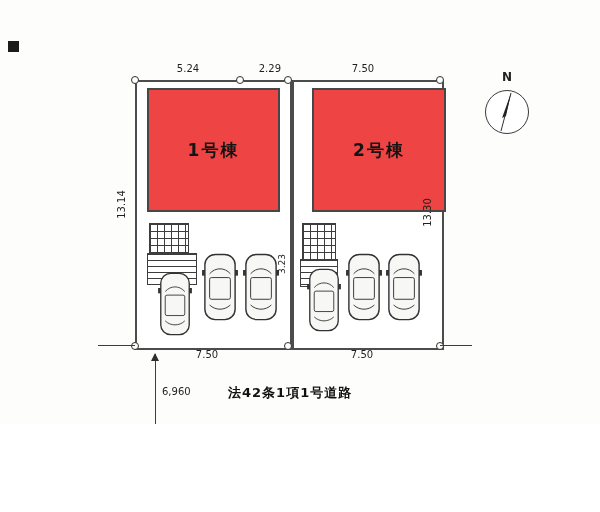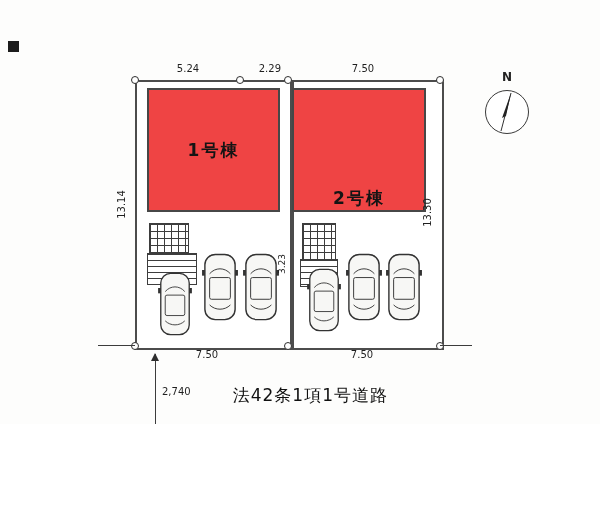--- a/index.html
+++ b/index.html
@@ -25,21 +25,21 @@
   
   .node{position:absolute;width:8px;height:8px;border:1px solid #2f2f2f;border-radius:50%;background:#fff;box-sizing:border-box;}
   .hline{position:absolute;height:0;border-top:1px solid #3c3c3c;}
   .vline{position:absolute;width:0;border-left:1px solid #3c3c3c;}
   .arrow-down{position:absolute;width:0;height:0;border-left:4px solid transparent;
       border-right:4px solid transparent;border-top:8px solid #2e2e2e;}
   .arrow-up{position:absolute;width:0;height:0;border-left:4px solid transparent;
       border-right:4px solid transparent;border-bottom:8px solid #2e2e2e;}
   .car{position:absolute;}
   .car svg{display:block;width:100%;height:100%;}
-  .road-label{position:absolute;font-size:17px;font-weight:400;letter-spacing:1px;color:#111;text-align:right;}
+  .road-label{position:absolute;font-size:13px;font-weight:700;letter-spacing:1px;color:#111;text-align:left;}
   .north-circle{position:absolute;width:44px;height:44px;border:1px solid #3a3a3a;border-radius:50%;background:#fff;box-sizing:border-box;}
   .north-n{position:absolute;font-size:12px;font-weight:600;text-align:center;color:#222;}
   .scan-square{position:absolute;background:#1c1c1c;}
   .watermark{position:absolute;font-size:16px;letter-spacing:3px;color:rgba(110,110,110,0.30);
       transform:scaleX(-1) rotate(1deg);white-space:nowrap;}
 </style>
 </head>
 <body>
 
 <div class="page">
@@ -51,21 +51,21 @@
   <span class="dim" style="left:170px;top:63px;width:36px;">5.24</span>
   <span class="dim" style="left:245px;top:63px;width:36px;text-align:right;">2.29</span>
   <span class="dim" style="left:345px;top:63px;width:36px;">7.50</span>
 
   <div class="plot" style="left:135px;top:80px;width:153px;height:266px;"></div>
   <div class="plot" style="left:292px;top:80px;width:148px;height:266px;"></div>
 
   <div class="house" style="left:147px;top:88px;width:129px;height:120px;">
     <span class="house-label">1号棟</span>
   </div>
-  <div class="house" style="left:292px;top:88px;width:130px;height:120px;align-items:flex-end;">
+  <div class="house" style="left:312px;top:88px;width:130px;height:120px;">
     <span class="house-label">2号棟</span>
   </div>
 
   <div class="grid-hatch" style="left:149px;top:223px;width:38px;height:30px;"></div>
   <div class="stripe-hatch" style="left:147px;top:253px;width:48px;height:30px;"></div>
   <div class="grid-hatch" style="left:302px;top:223px;width:32px;height:36px;"></div>
   <div class="stripe-hatch" style="left:300px;top:259px;width:36px;height:26px;"></div>
 
   <div class="car" style="left:157px;top:272px;width:36px;height:64px;">
     <svg viewBox="0 0 40 72">
@@ -145,21 +145,21 @@
   <span class="dim" style="left:344px;top:349px;width:36px;">7.50</span>
 
   <div class="hline" style="left:98px;top:345px;width:37px;"></div>
   <div class="hline" style="left:440px;top:345px;width:32px;"></div>
 
   <div class="hline" style="left:95px;top:458px;width:377px;"></div>
 
   <div class="vline" style="left:155px;top:354px;height:101px;"></div>
   <div class="arrow-up" style="left:151px;top:353px;"></div>
   <div class="arrow-down" style="left:151px;top:449px;"></div>
-  <span class="dim" style="left:162px;top:386px;width:40px;text-align:left;">2,740</span>
+  <span class="dim" style="left:162px;top:386px;width:40px;text-align:left;">6,960</span>
 
   <span class="road-label" style="left:228px;top:384px;width:160px;">法42条1項1号道路</span>
 
   <span class="north-n" style="left:485px;top:70px;width:44px;">N</span>
   <div class="north-circle" style="left:485px;top:90px;"></div>
   <svg class="abs" style="left:485px;top:90px;" width="44" height="44" viewBox="0 0 44 44">
     <line x1="26" y1="3" x2="16" y2="41" stroke="#333" stroke-width="1"></line>
     <polygon points="26,3 17,28 21,26" fill="#222"></polygon>
   </svg>
 

